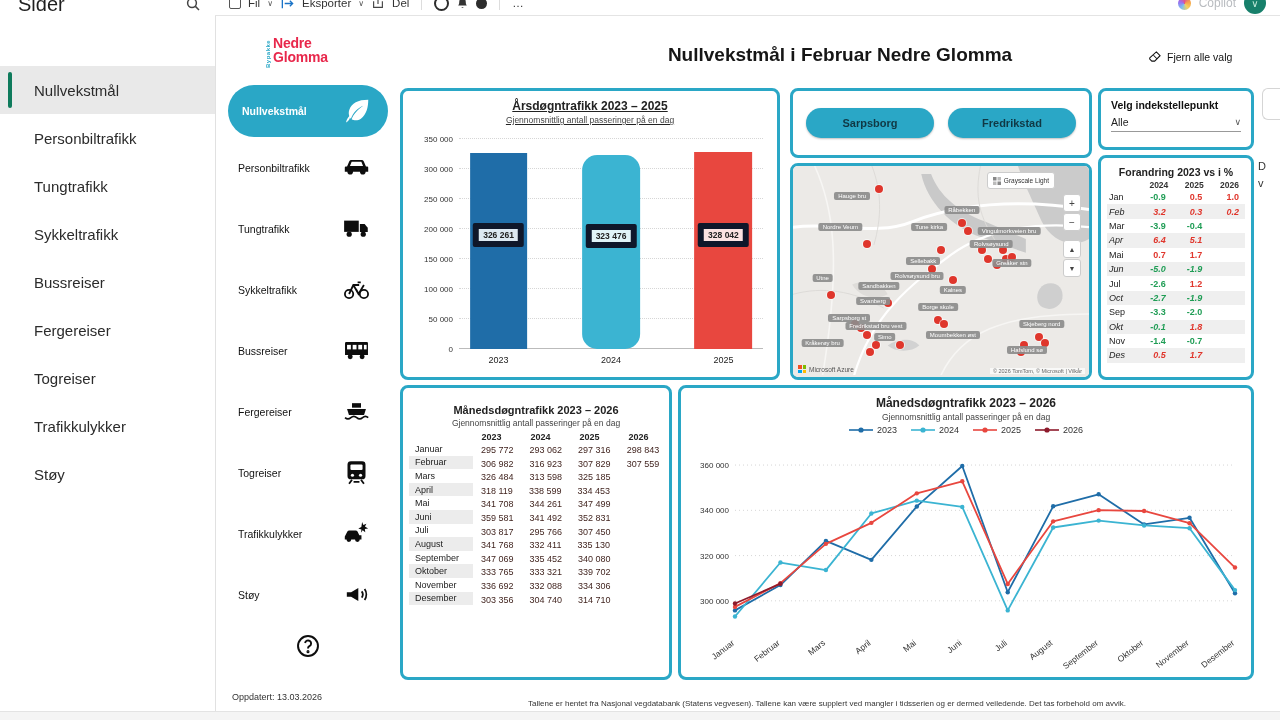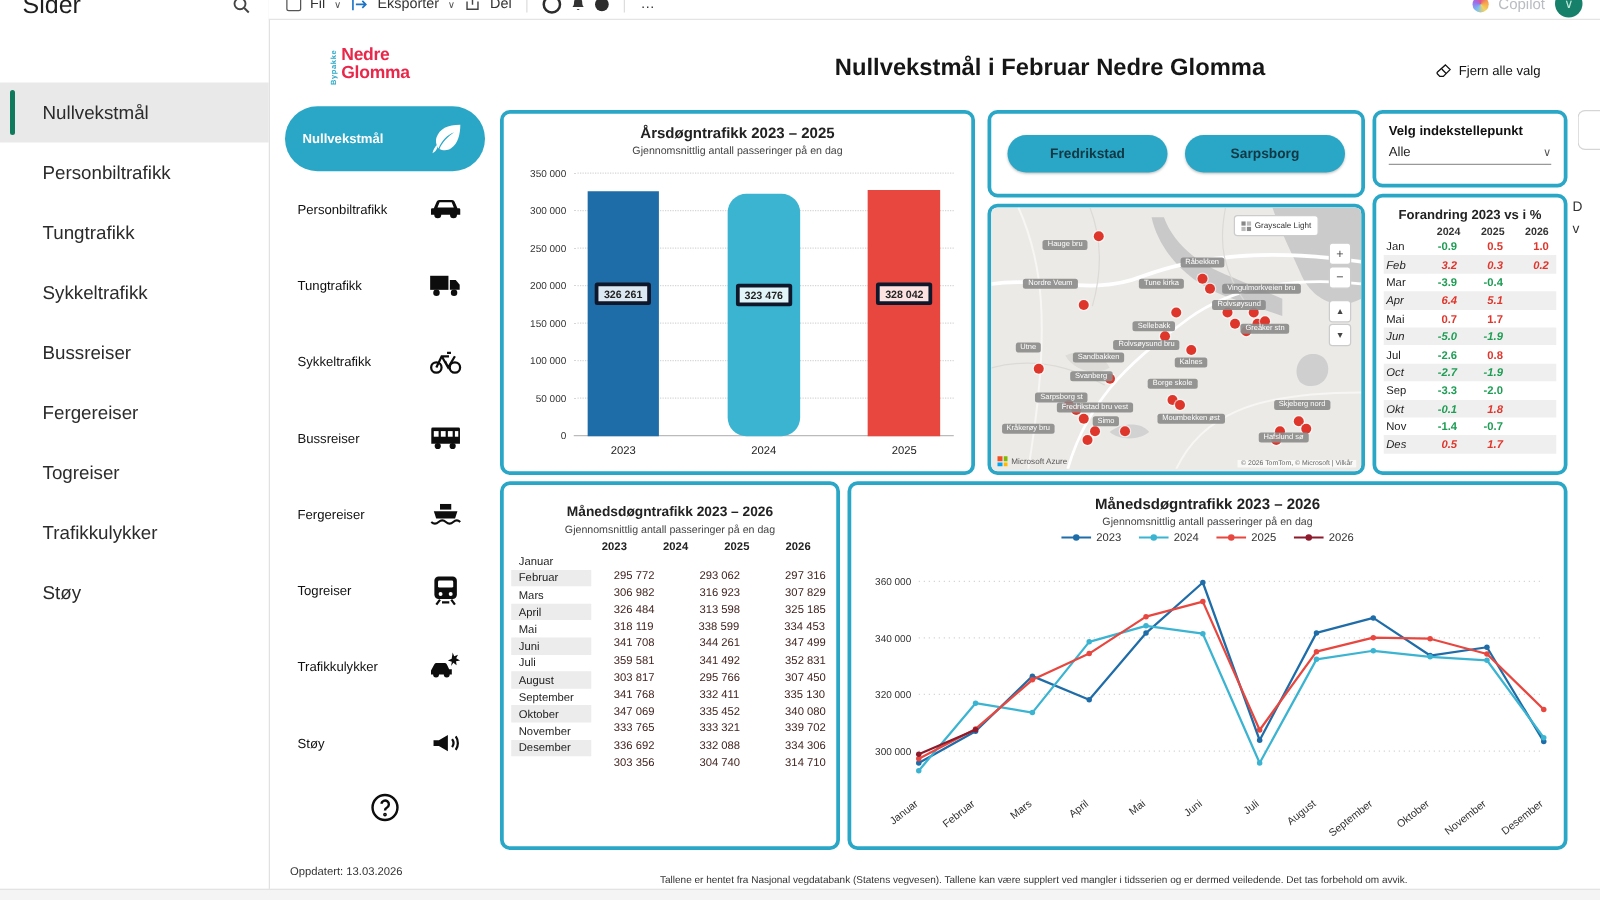--- a/index.html
+++ b/index.html
@@ -39,28 +39,28 @@
   .nav-pill{height:52px;background:#2aa7c6;border-radius:26px;display:flex;align-items:center;justify-content:space-between;padding:0 16px 0 14px;color:#fff;cursor:pointer;}
   .nav-pill .lbl{font-size:10.5px;font-weight:bold;}
   .nav-item{height:61px;display:flex;align-items:center;justify-content:space-between;padding:0 18px 0 10px;color:#111;cursor:pointer;}
   .nav-item .lbl{font-size:10.5px;}
   .nav-ic{width:27px;height:27px;color:#0d0d0d;}
   .nav-ic svg{width:100%;height:100%;}
   .nav-pill .nav-ic{color:#fff;width:30px;height:30px;}
   #nav-help{display:flex;justify-content:center;margin-top:8px;color:#111;}
   #nav-help .nav-ic{width:26px;height:26px;}
   
-  #bar-card{left:400px;top:88px;width:380px;height:292px;}
+  #bar-card{left:400px;top:88px;width:380px;height:292px;text-decoration:underline;}
   .c-title{text-align:center;font-size:12px;font-weight:bold;color:#222;margin-top:8px;}
   .c-sub{text-align:center;font-size:8.5px;color:#444;margin-top:2px;}
   #bar-plot{position:absolute;left:56px;right:14px;top:48px;bottom:28px;}
   .gridline{position:absolute;left:0;right:0;border-top:1px dotted #d6d6d6;}
   .ytick{position:absolute;right:calc(100% + 6px);transform:translateY(-50%);font-size:8px;color:#333;white-space:nowrap;}
   .bar{position:absolute;bottom:0;width:19%;}
-  .bar-label{position:absolute;left:50%;bottom:58%;transform:translate(-50%,50%);background:rgba(255,255,255,.85);border:3px solid #0f172a;border-radius:2px;font-size:8.5px;font-weight:bold;color:#222;padding:1px 4px;white-space:nowrap;}
+  .bar-label{position:absolute;left:50%;bottom:58%;transform:translate(-50%,50%);background:rgba(255,255,255,.85);border:6px solid #0f172a;border-radius:2px;font-size:8.5px;font-weight:bold;color:#222;padding:1px 4px;white-space:nowrap;}
   .xcat{position:absolute;top:calc(100% + 6px);transform:translateX(-50%);font-size:9px;color:#222;}
   
   #city-card{left:790px;top:88px;width:302px;height:70px;display:flex;align-items:center;justify-content:space-around;padding:0 6px;}
   .city-btn{width:128px;height:30px;background:#2aa7c6;border:none;border-radius:15px;font-size:11px;font-weight:bold;color:#103844;cursor:pointer;box-shadow:0 1px 2px rgba(0,0,0,.25);font-family:inherit;}
   
   #map-card{left:790px;top:163px;width:302px;height:217px;overflow:hidden;}
   #map{position:absolute;inset:0;background:#eceae7;}
   #map svg{position:absolute;inset:0;}
   .map-label{position:absolute;transform:translate(-50%,-50%);background:rgba(140,140,140,.92);color:#fff;font-size:6px;padding:1px 4px;border-radius:2px;white-space:nowrap;}
   .map-dot{position:absolute;width:8px;height:8px;border-radius:50%;background:#df362c;transform:translate(-50%,-50%);box-shadow:0 0 0 1px rgba(255,255,255,.6);}
@@ -88,21 +88,21 @@
   .neg{color:#1f9d55;} .pos{color:#e0362c;}
   
   #table-card{left:400px;top:385px;width:272px;height:295px;padding:8px 6px;}
   #mt{margin-top:4px;}
   .mt-head{display:flex;font-size:9px;font-weight:bold;color:#222;}
   .mt-head .m{flex:0 0 58px;}
   .mt-head span{flex:1;text-align:center;}
   .mt-row{display:flex;font-size:9px;height:13.6px;align-items:stretch;}
   .mt-row .m{flex:0 0 58px;display:flex;align-items:center;padding-left:6px;color:#222;}
   .mt-row .m.alt{background:#ececec;}
-  .mt-cell{flex:1;display:flex;align-items:center;justify-content:center;color:#3d1f1a;margin:18px;}
+  .mt-cell{flex:1;display:flex;align-items:center;justify-content:center;color:#3d1f1a;margin:8px;}
   
   #line-card{left:678px;top:385px;width:576px;height:295px;}
   #legend{display:flex;justify-content:center;gap:14px;margin-top:3px;font-size:9px;color:#333;align-items:center;}
   .lg-item{display:flex;align-items:center;gap:4px;}
   
   #updated{left:232px;top:692px;font-size:9px;color:#333;}
   #disclaimer{left:400px;top:699px;width:854px;text-align:center;font-size:8px;color:#333;}
   #bottom-strip{left:0;top:711px;width:1280px;height:9px;background:#f4f4f4;border-top:1px solid #e3e3e3;}
   
   #edge-box{left:1262px;top:88px;width:20px;height:30px;border:1px solid #d5d5d5;border-right:none;border-radius:6px 0 0 6px;background:#fff;}
@@ -301,22 +301,22 @@
       </div>
       <span class="xcat" style="left: 50%;">2024</span>
       <div class="bar" style="left: 87%; transform: translateX(-50%); height: 93.7263%; background: rgb(232, 71, 63);">
         <span class="bar-label">328&nbsp;042</span>
       </div>
       <span class="xcat" style="left: 87%;">2025</span>
     </div>
 </div>
 
 <div id="city-card" class="card">
+  <button class="city-btn">Sarpsborg</button>
   <button class="city-btn">Fredrikstad</button>
-  <button class="city-btn">Sarpsborg</button>
 </div>
 
 <div id="map-card" class="card">
   <div id="map">
     <svg viewBox="0 0 300 212" preserveAspectRatio="none">
       <rect width="300" height="212" fill="#eceae7"></rect>
       <path d="M228 0h72v74c-18 10-38 2-48-18-6-14-18-38-24-56z" fill="#cbcbcb"></path>
       <path d="M140 8c8 22 28 38 54 48l42 18v14l-46-16c-30-11-54-36-60-64z" fill="#c9c9c9"></path>
       <path d="M255 120c10-4 20 2 18 14-2 10-14 14-22 8-6-6-4-18 4-22z" fill="#cfcfcf"></path>
       <path d="M96 182c10-8 26-8 32 0-8 7-24 7-32 0z" fill="#d2d2d2"></path>
@@ -452,21 +452,21 @@
       </div>
       <div class="ch-row alt">
         <span class="m">Jun</span>
         <span class="v neg">-5.0</span>
         <span class="v neg">-1.9</span>
         <span class="v pos"></span>
       </div>
       <div class="ch-row">
         <span class="m">Jul</span>
         <span class="v neg">-2.6</span>
-        <span class="v pos">0.8</span>
+        <span class="v pos">1.2</span>
         <span class="v pos"></span>
       </div>
       <div class="ch-row alt">
         <span class="m">Oct</span>
         <span class="v neg">-2.7</span>
         <span class="v neg">-1.9</span>
         <span class="v pos"></span>
       </div>
       <div class="ch-row">
         <span class="m">Sep</span>

